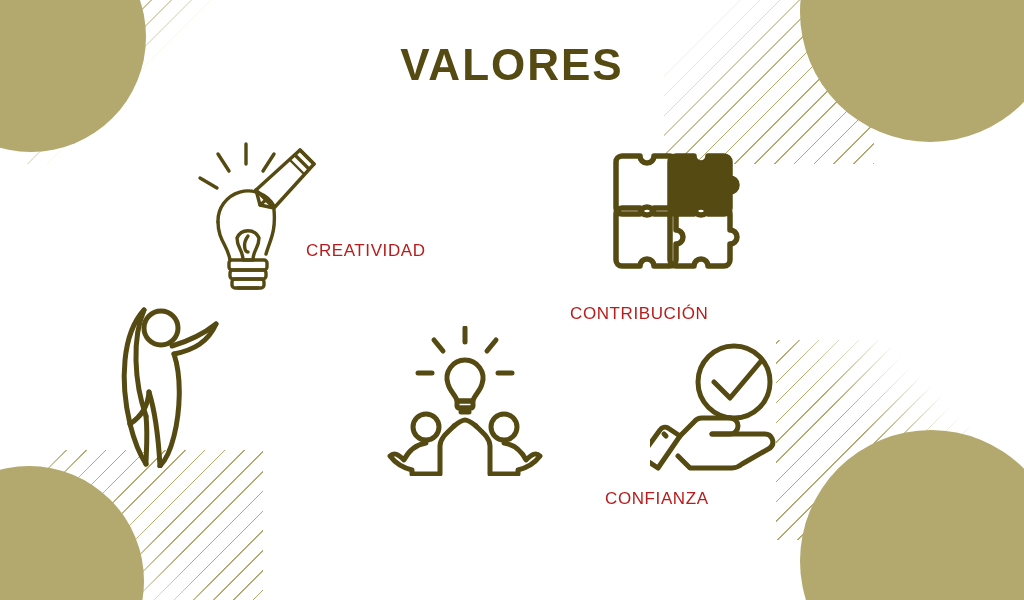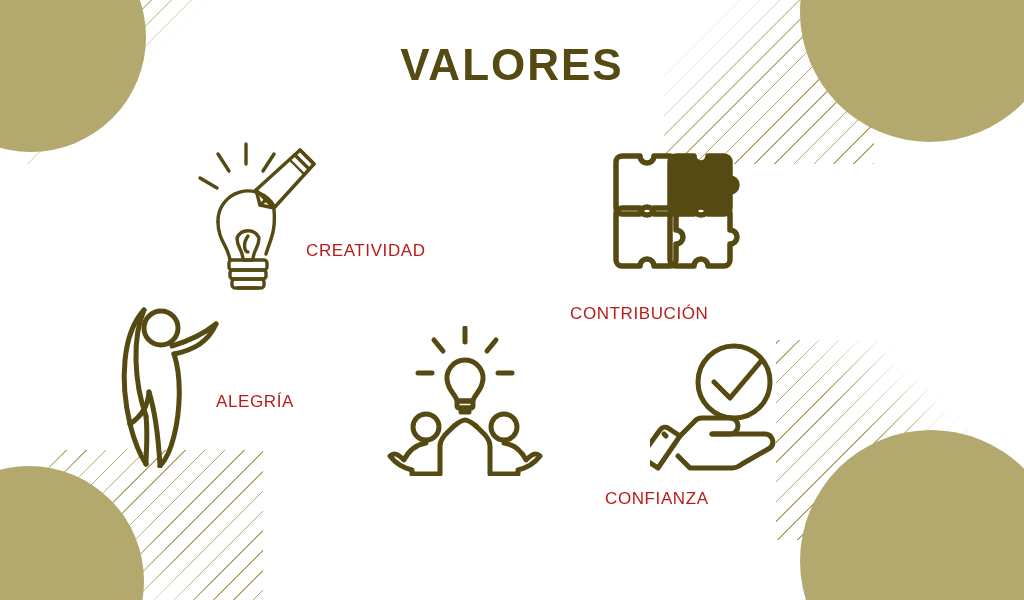--- a/index.html
+++ b/index.html
@@ -181,21 +181,20 @@
       <path d="M14 128 C26 120 32 110 33 96"></path>
 
       <path d="M56 50 C76 44 90 36 100 28"></path>
       <path d="M58 58 C78 54 92 46 100 28"></path>
 
       <path d="M58 58 C66 82 64 116 58 140 C54 156 48 166 44 170"></path>
       <path d="M33 96 C38 112 42 134 44 170"></path>
       <path d="M30 120 C32 140 30 158 30 168"></path>
     </svg>
   </div>
-  <div class="label label-alegria">ALEGRÍA</div>
 
   <div class="icon-box icon-innovacion">
     <svg viewBox="0 0 158 150" fill="none" stroke="#554a12" stroke-width="5" stroke-linecap="round" stroke-linejoin="round">
 
       <line x1="79" y1="2" x2="79" y2="16"></line>
       <line x1="48" y1="14" x2="57" y2="25"></line>
       <line x1="110" y1="14" x2="101" y2="25"></line>
       <line x1="32" y1="47" x2="46" y2="47"></line>
       <line x1="126" y1="47" x2="112" y2="47"></line>
 

